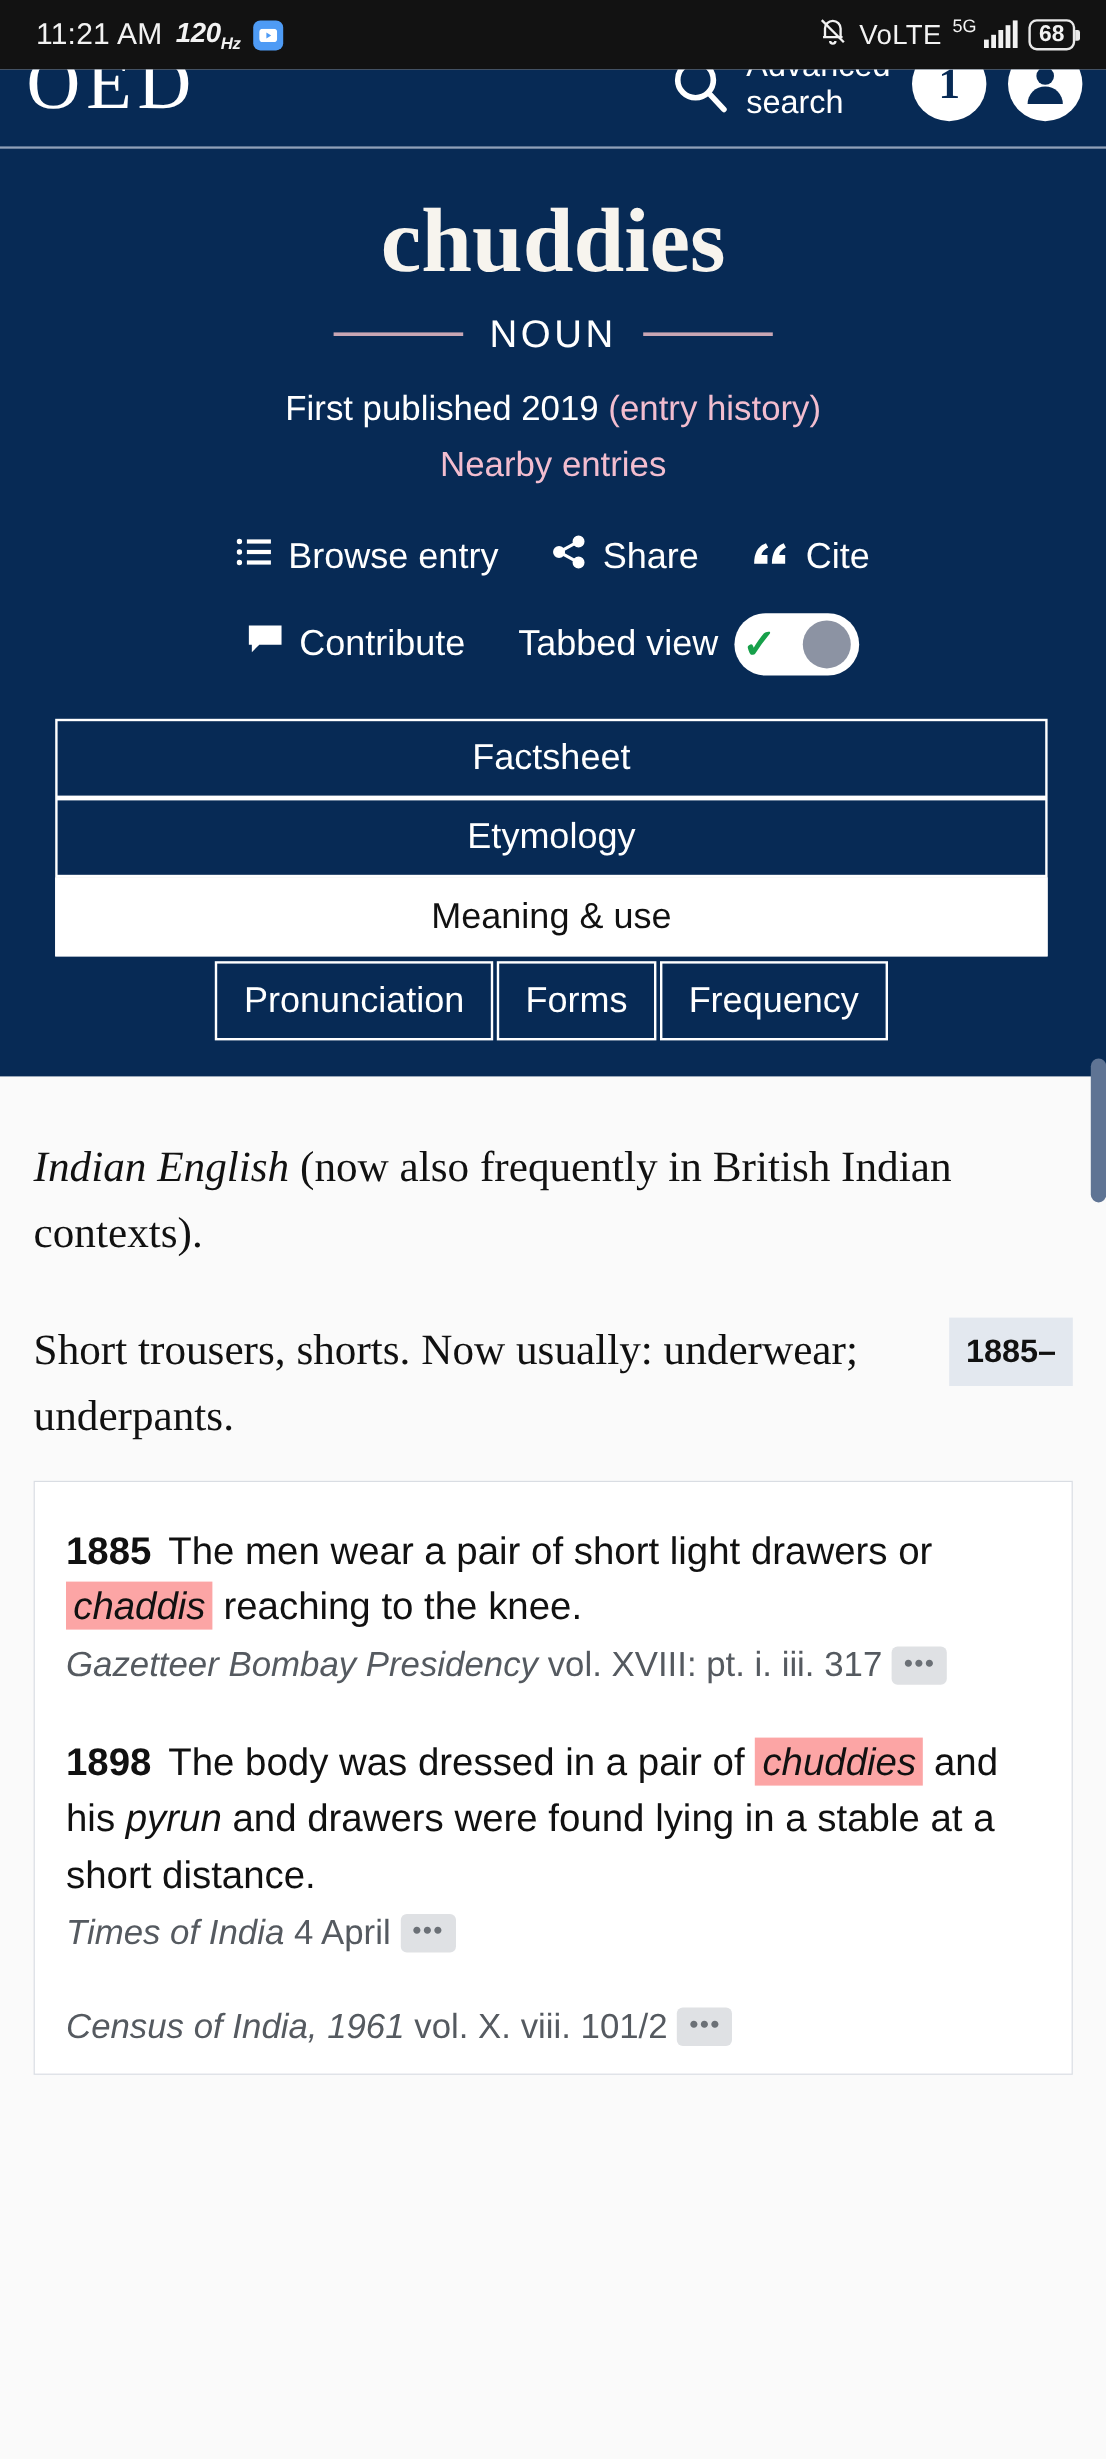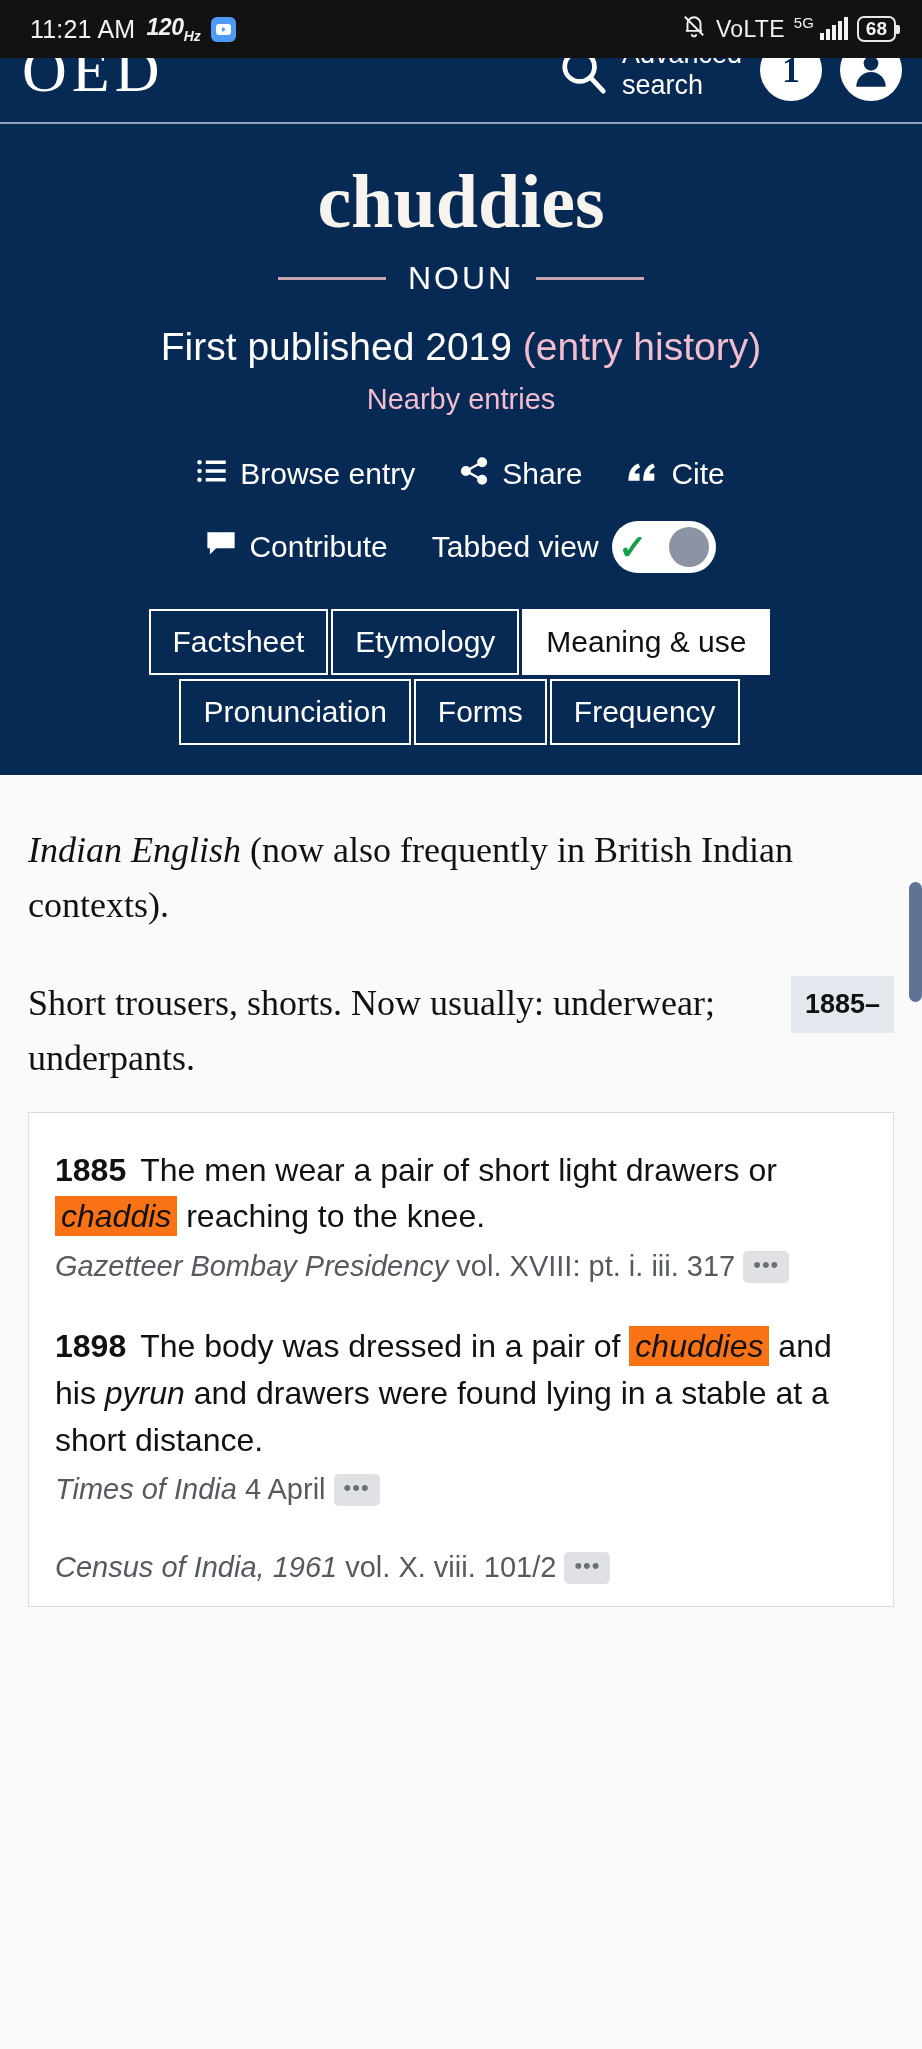--- a/index.html
+++ b/index.html
@@ -104,21 +104,21 @@
     letter-spacing: 0px;
     line-height: 1.05;
   }
   .pos-row {
     margin-top: 18px;
     display: flex; align-items: center; justify-content: center; gap: 22px;
   }
   .pos-row .rule { width: 108px; height: 3px; background: #c9a6b4; }
   .pos-label { color: #ffffff; font-size: 32px; letter-spacing: 3px; }
 
-  .pub-line { margin-top: 28px; color: #ffffff; font-size: 39px; }
+  .pub-line { margin-top: 28px; color: #ffffff; font-size: 29px; }
   .link-pink { color: #f2bdcf; }
   .nearby { margin-top: 14px; font-size: 29px; }
 
   .actions {
     margin-top: 40px;
     display: flex; align-items: center; justify-content: center; gap: 44px;
     color: #fff; font-size: 30px;
   }
   .action { display: flex; align-items: center; gap: 13px; }
   .actions2 {
@@ -132,20 +132,21 @@
     padding: 0 7px;
   }
   .toggle .check { color: #17a04a; font-size: 34px; font-weight: bold; line-height: 1; }
   .toggle .knob { width: 40px; height: 40px; border-radius: 50%; background: #8c93a3; }
 
   .tabs {
     margin-top: 36px;
     display: flex; flex-wrap: wrap; justify-content: center;
     gap: 0px;
     padding: 0 46px;
+    flex-direction: column;
   }
   .tab {
     border: 2px solid #ffffff;
     color: #ffffff;
     font-size: 30px;
     padding: 14px 22px;
     background: transparent;
     margin: 0 3px 0 0;
     white-space: nowrap;
   }
@@ -196,21 +197,21 @@
   }
   .quote { margin-bottom: 36px; }
   .quote:last-child { margin-bottom: 0; }
   .q-text {
     font-size: 32px;
     line-height: 1.46;
     color: #111;
   }
   .q-year { font-weight: bold; margin-right: 14px; }
   .hl {
-    background: #f97316;
+    background: #fca5a5;
     padding: 2px 6px;
   }
   .hl.it { font-style: italic; }
   .it { font-style: italic; }
   .q-src {
     margin-top: 6px;
     font-size: 29px;
     color: #555a60;
     line-height: 1.42;
   }

